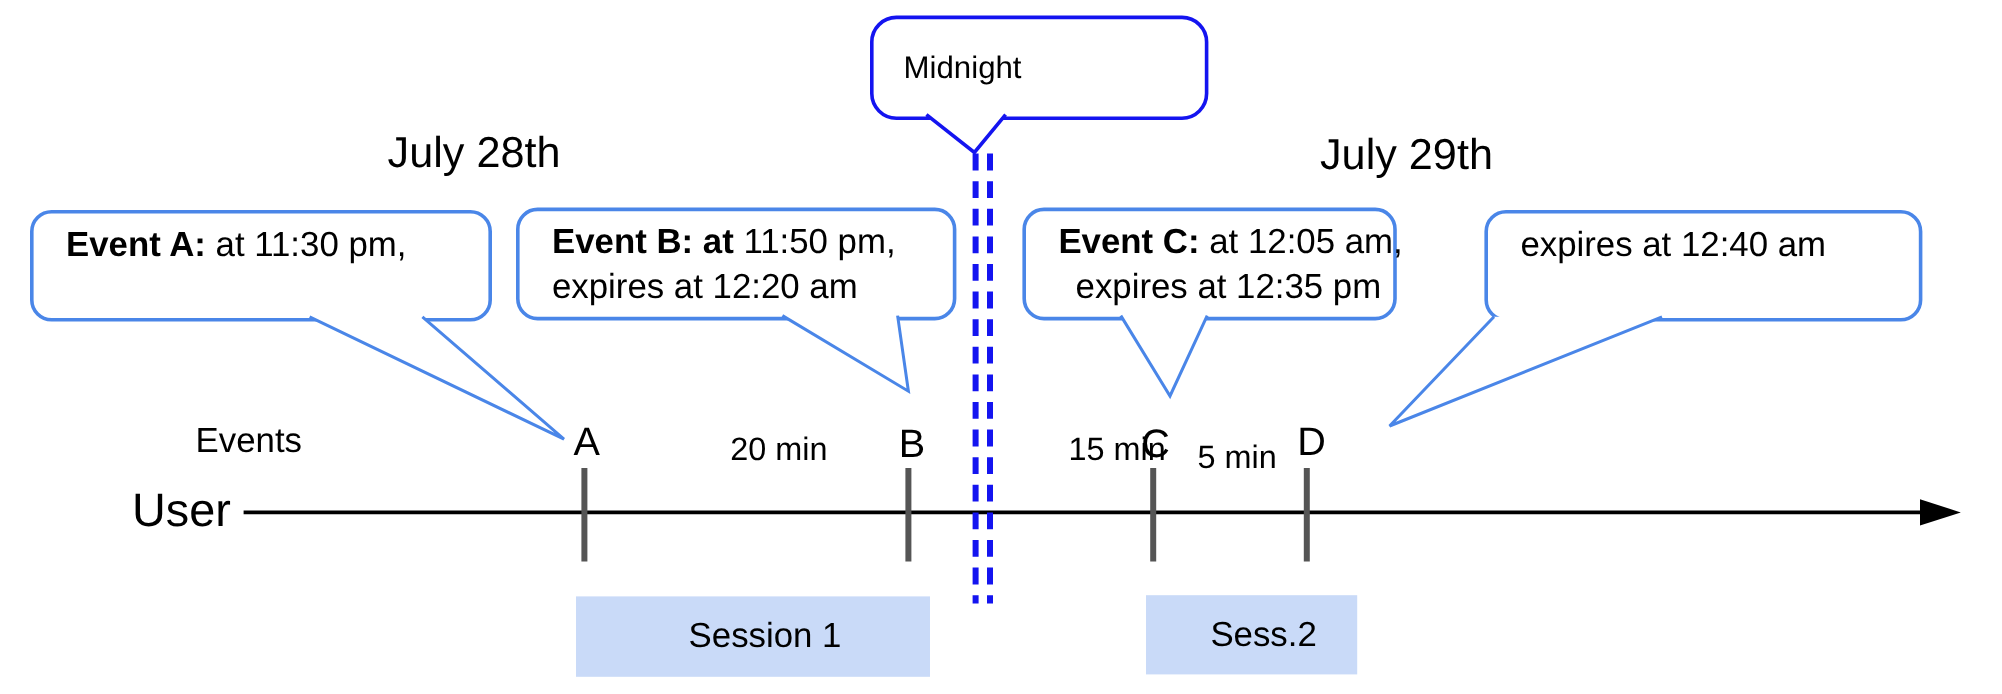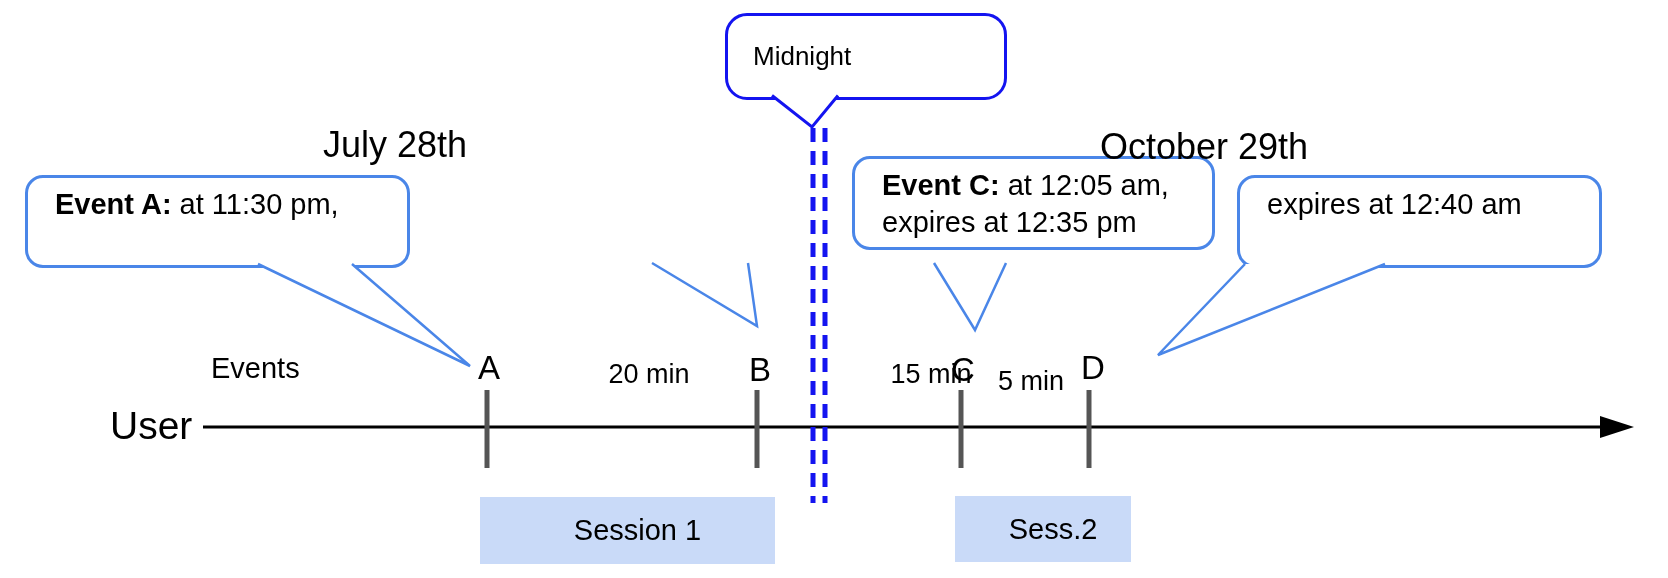--- a/index.html
+++ b/index.html
@@ -54,55 +54,59 @@
   }
 
   .session{
     position:absolute;z-index:2;
     background:var(--session-fill);
     display:flex;align-items:center;justify-content:center;
     font-size:29px;
     padding-left:20px;
   }
   .label{position:absolute;z-index:4;white-space:nowrap;}
-  .date-label{font-size:36px;margin-top:18px;}
+  .date-label{font-size:36px;}
   .letter{font-size:33px;transform:translateX(-50%);}
   .interval{font-size:27px;transform:translateX(-50%);}
-  .events-label{font-size:29px;margin-left:48px;}
+  .events-label{font-size:29px;}
   .user-label{font-size:39px;}
 </style>
 </head>
 <body>
 
 <div class="canvas">
 
   <svg class="layer bg-svg" viewBox="0 0 1668 578">
     <line class="axis-line" x1="203" y1="427" x2="1604" y2="427"></line>
     <polygon class="axis-head" points="1634,427 1600,416 1600,438"></polygon>
     <line class="tick" x1="487" y1="390" x2="487" y2="468"></line>
     <line class="tick" x1="757" y1="390" x2="757" y2="468"></line>
     <line class="tick" x1="961" y1="390" x2="961" y2="468"></line>
     <line class="tick" x1="1089" y1="390" x2="1089" y2="468"></line>
     <line class="mid-dash" x1="813" y1="128" x2="813" y2="503"></line>
     <line class="mid-dash" x1="825" y1="128" x2="825" y2="503"></line>
   </svg>
 
   <div class="label date-label" style="left:323px;top:106px;">July 28th</div>
-  <div class="label date-label" style="left:1100px;top:108px;">October 29th</div>
+  <div class="label date-label" style="left:1100px;top:108px;">July 29th</div>
 
   <div class="midnight">
     <span>Midnight</span>
   </div>
 
   <div class="callout" style="left:25px;top:175px;width:385px;height:93px;">
     <div class="callout-line"><span class="b">Event A:</span><span> at 11:30 pm,</span></div>
   </div>
 
+  <div class="callout" style="left:430px;top:173px;width:367px;height:94px;">
+    <div class="callout-line"><span class="b">Event B: at</span><span> 11:50 pm,</span></div>
+    <div class="callout-line">expires at 12:20 am</div>
+  </div>
 
-  <div class="callout" style="left:852px;top:156px;width:363px;height:94px;">
+  <div class="callout" style="left:852px;top:173px;width:312px;height:94px;text-align:right;">
     <div class="callout-line"><span class="b">Event C:</span><span> at 12:05 am,</span></div>
     <div class="callout-line">expires at 12:35 pm</div>
   </div>
 
   <div class="callout" style="left:1237px;top:175px;width:365px;height:93px;">
     <div class="callout-line">expires at 12:40 am</div>
   </div>
 
   <svg class="layer tails-svg" viewBox="0 0 1668 578">
     <path class="tail-mid" d="M 772 95.5 L 812 127 L 838 95.5"></path>

